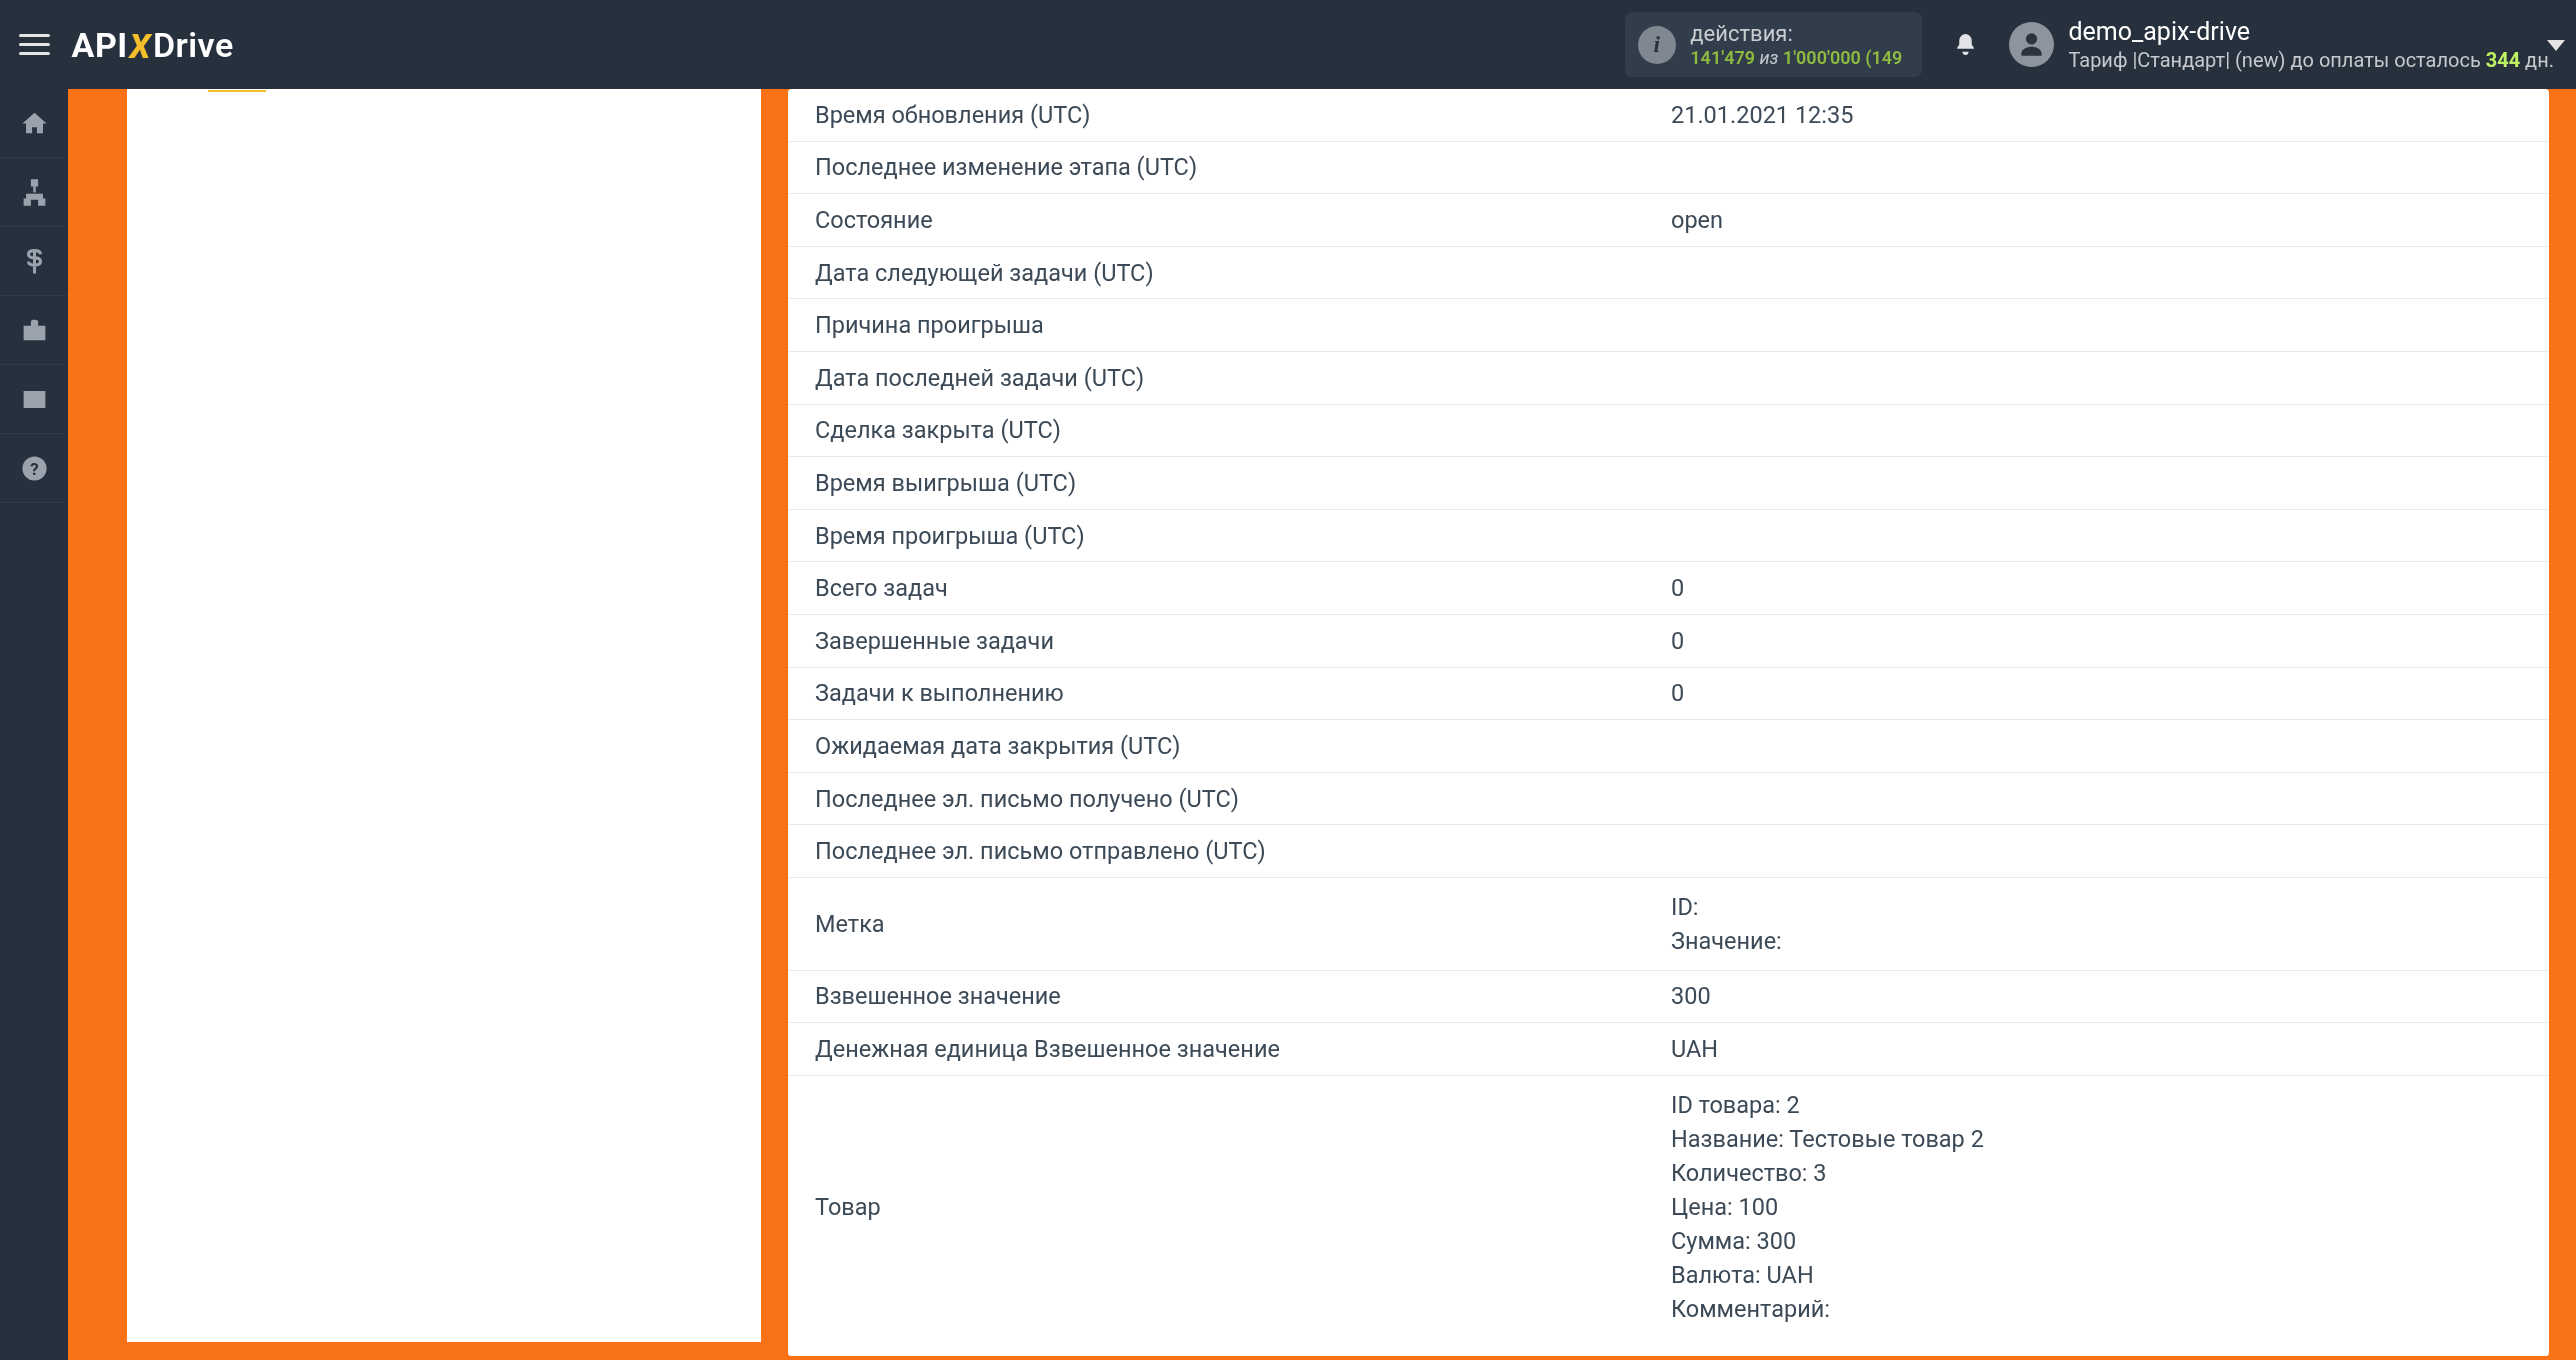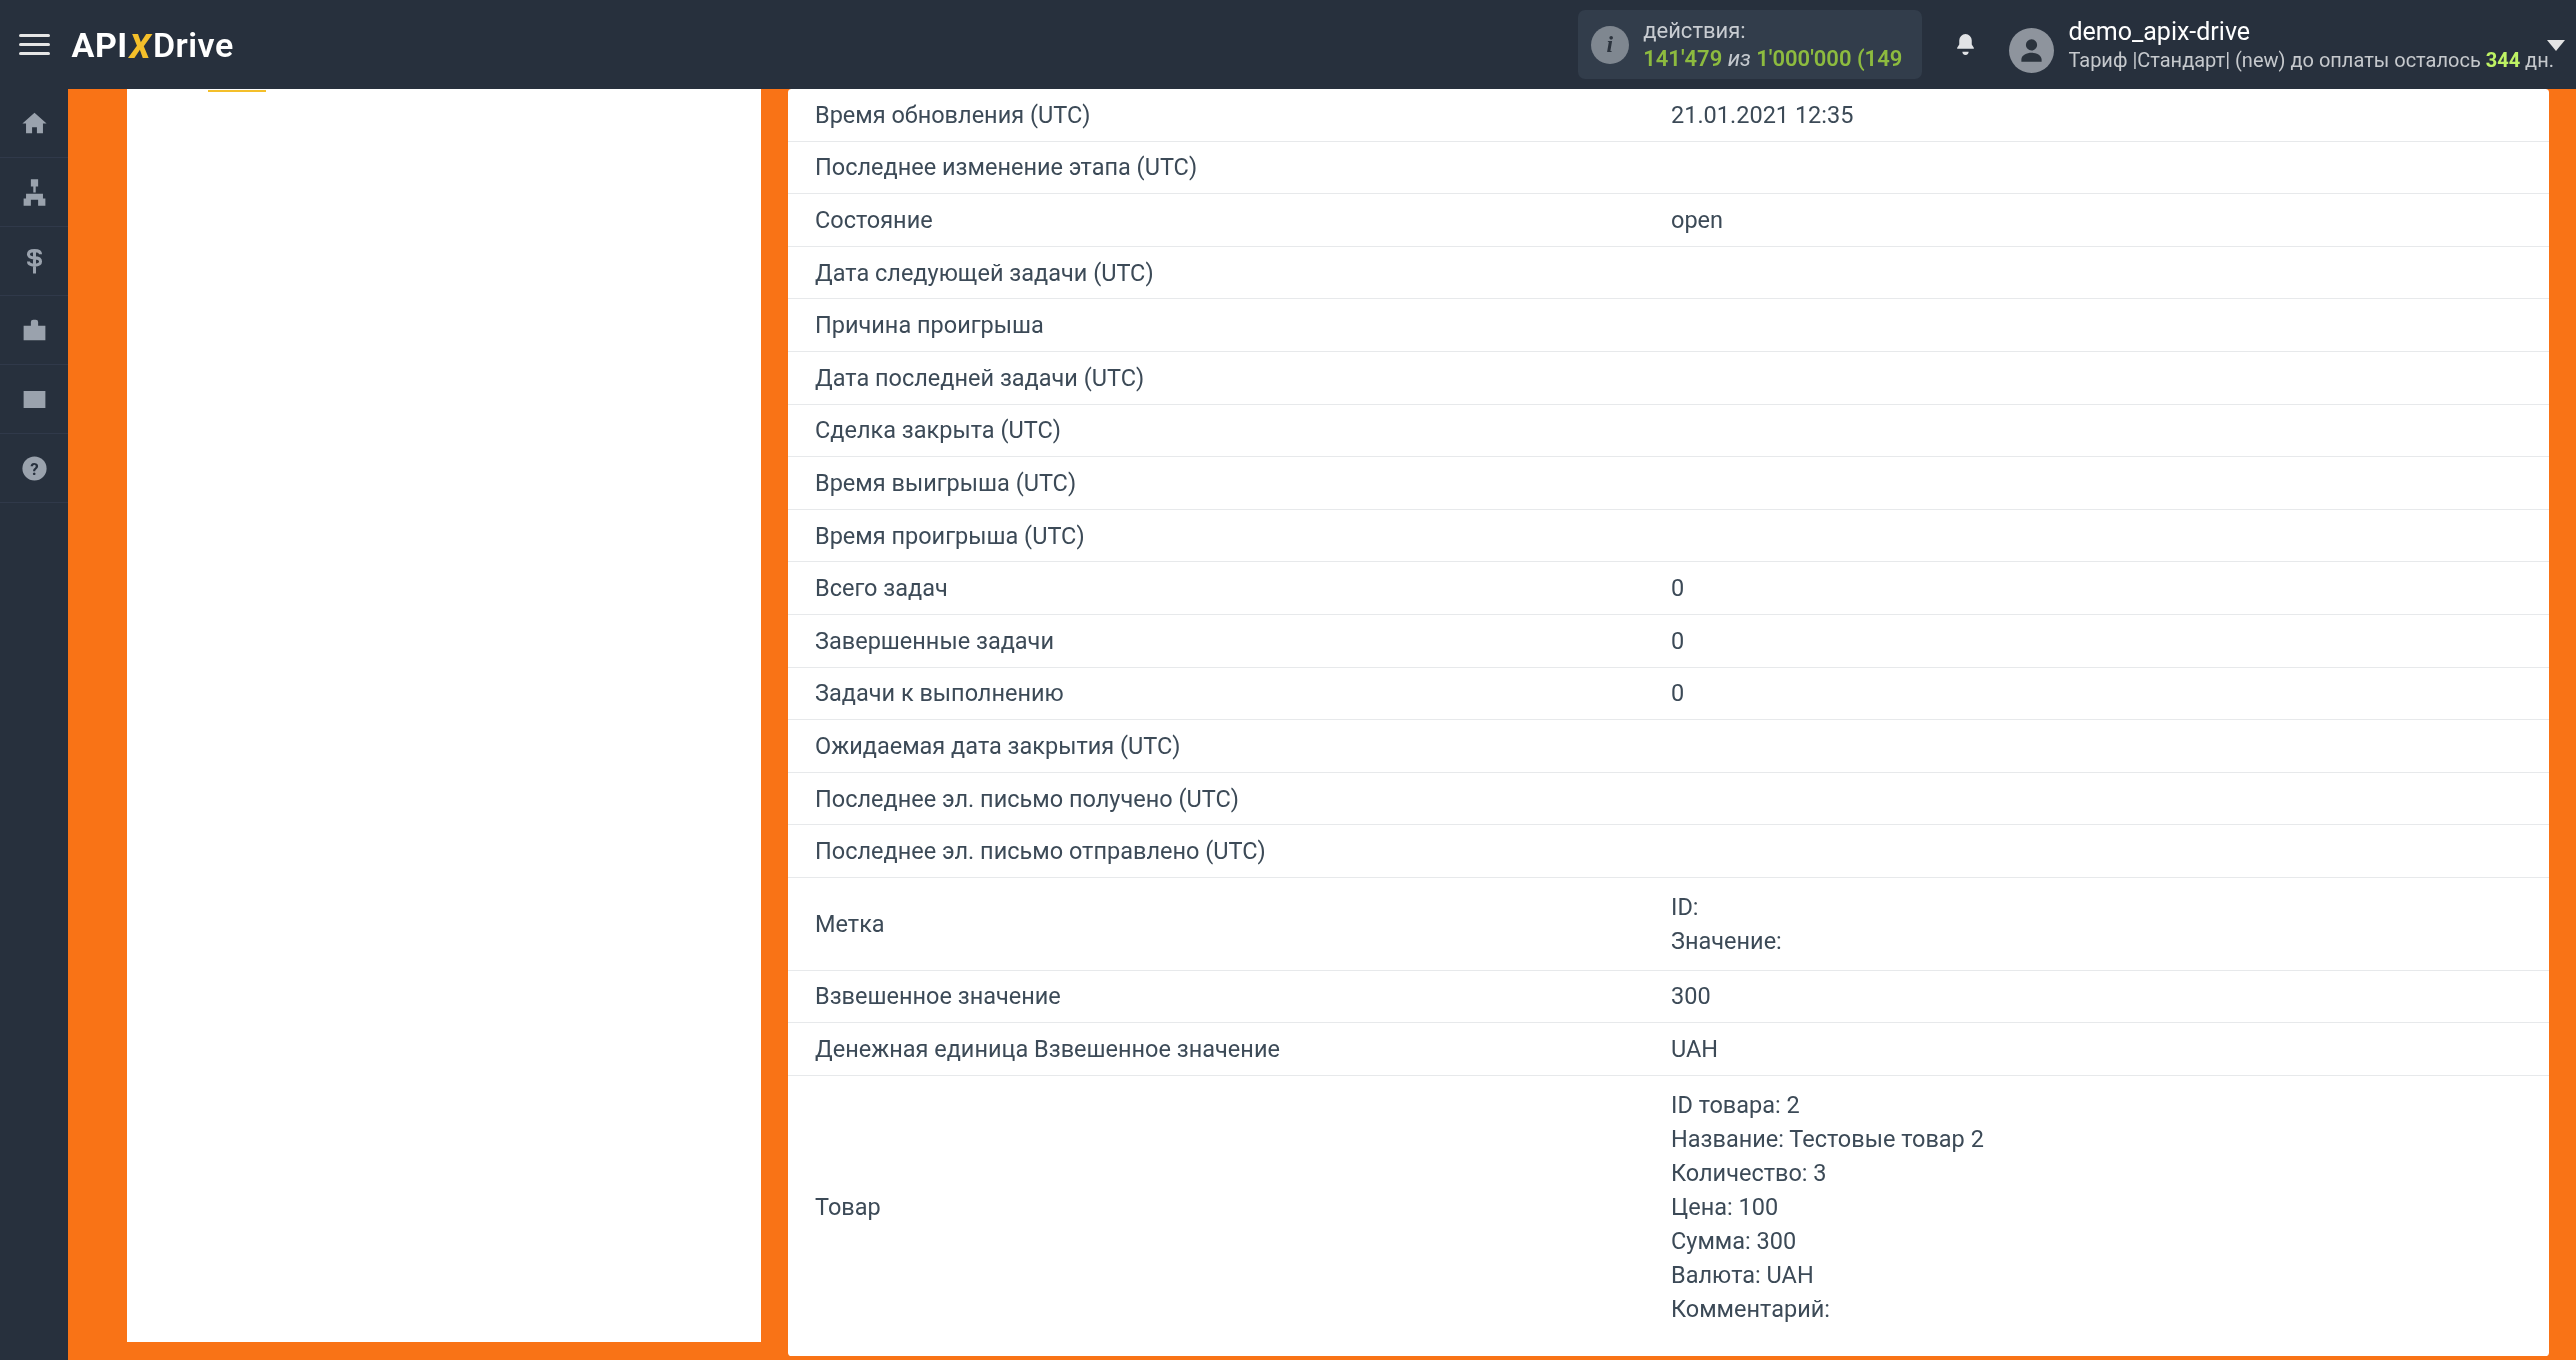--- a/index.html
+++ b/index.html
@@ -45,33 +45,33 @@
   }
   .info-circle {
     width:38px;height:38px;border-radius:50%;
     background:#7f8790;color:#2b333d;
     display:flex;align-items:center;justify-content:center;
     font-family:Georgia, serif;font-style:italic;font-weight:bold;font-size:23.5px;
     flex:none;
   }
   .actions-txt { line-height:1.25; font-size:22px; white-space:nowrap; }
   .actions-txt .row1 { color:#c9cdd2; font-size:22px;}
-  .actions-txt .row2 { color:#8dbb3f; font-weight:600; font-size:22px;}
+  .actions-txt .row2 { color:#8dbb3f; font-weight:600; font-size:18px;}
   .actions-txt .row2 .mid { color:#c3c8cd; font-style:italic; font-weight:400;}
   .actions-txt .row2 .max,
   .actions-txt .row2 .tail { color:#8dbb3f; }
 
   .bell {
     width:54px; height:54px; display:flex;align-items:center;justify-content:center;
     margin:0 16.3px;
     cursor:pointer;
   }
   .bell svg{ width:25px; height:29px; fill:#e1e3e6;}
 
-  .user-block { display:flex; align-items:flex-end; gap:14.5px; padding-right:22px; cursor:pointer;}
+  .user-block { display:flex; align-items:center; gap:14.5px; padding-right:22px; cursor:pointer;}
   .avatar {
     width:45px;height:45px;border-radius:50%;
     background:#8e949d;display:flex;align-items:center;justify-content:center;flex:none;
   }
   .avatar svg{width:27px;height:27px;fill:#2b333d;}
   .user-txt { line-height:1.25; white-space:nowrap;}
   .user-txt .name { font-size:25px; color:#ffffff;}
   .user-txt .sub  { font-size:20px; color:#c6c9cd;}
   .user-txt .sub .days { color:#bef264; font-weight:700;}
   .caret-down {

